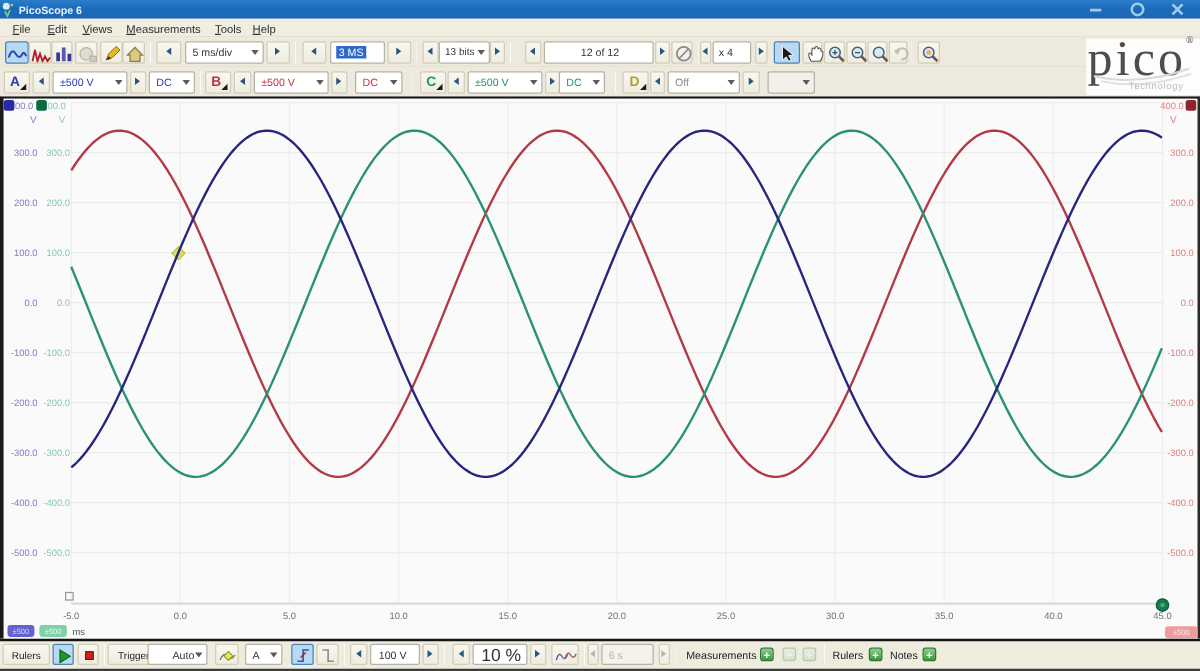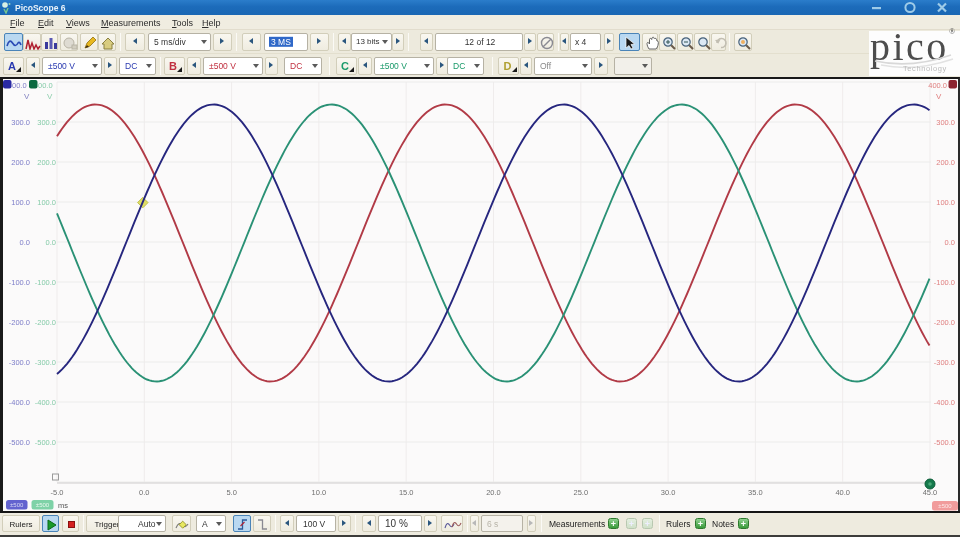--- a/index.html
+++ b/index.html
@@ -405,21 +405,21 @@
     <div class="combo" style="left:296px;top:2px;width:40px;height:17px;font-size:8.5px">
       <span style="position:absolute;left:6px;top:50%;transform:translateY(-52%);color:#333;white-space:nowrap">100 V</span>
     </div>
     <div class="btn" style="left:338px;top:2px;width:13px;height:17px">
       <span class="arrr" style="left:50%;top:50%;margin:-4px 0 0 -2.5px;border-left-color:#2a567e"></span>
     </div>
     <div class="sep" style="left:355px;top:2px;height:17px"></div>
     <div class="btn" style="left:362px;top:2px;width:14px;height:17px">
       <span class="arrl" style="left:50%;top:50%;margin:-4px 0 0 -2.5px;border-right-color:#2a567e"></span>
     </div>
-    <div class="combo" style="left:378px;top:2px;width:44px;height:17px;font-size:10px">
+    <div class="combo" style="left:378px;top:2px;width:44px;height:17px;font-size:14px">
       <span style="position:absolute;left:6px;top:50%;transform:translateY(-52%);color:#333;white-space:nowrap">10 %</span>
     </div>
     <div class="btn" style="left:424px;top:2px;width:13px;height:17px">
       <span class="arrr" style="left:50%;top:50%;margin:-4px 0 0 -2.5px;border-left-color:#2a567e"></span>
     </div>
     <div class="btn" style="left:441px;top:2px;width:22px;height:17px">
       <svg width="18" height="13" style="position:absolute;left:2px;top:2px">
         <path d="M1 10 Q3 3 5.5 7 T10 6" fill="none" stroke="#5a5a9a" stroke-width="1.1"></path>
         <path d="M8 9 Q10 2 12.5 6 T17 5" fill="none" stroke="#9a5a5a" stroke-width="1.1"></path>
       </svg>

